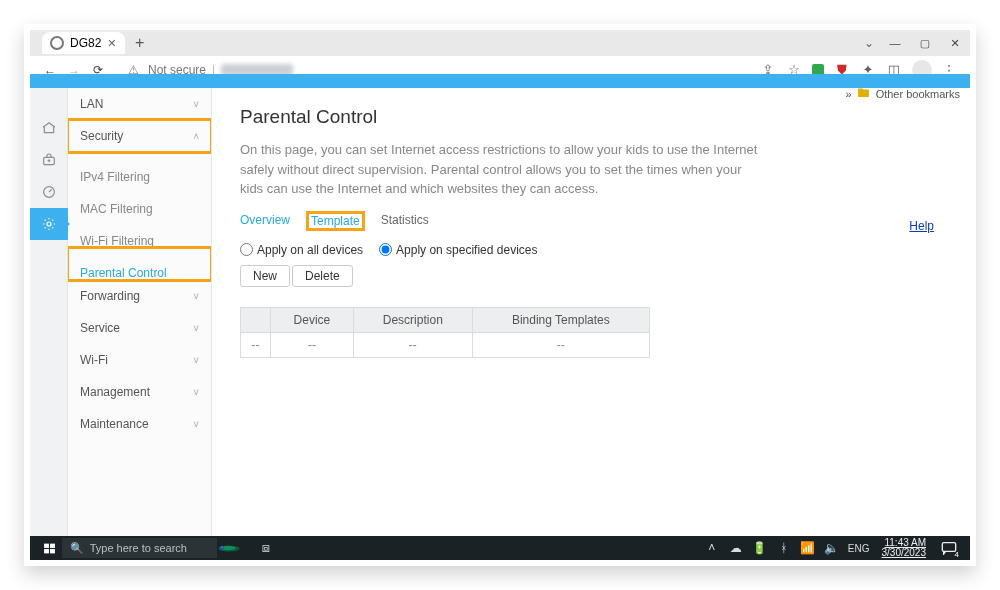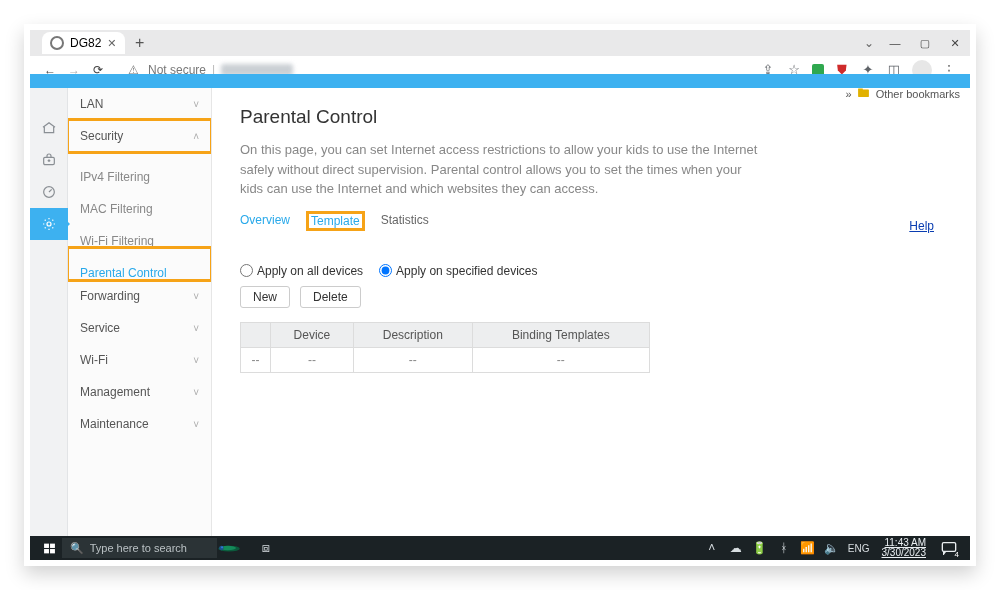--- a/index.html
+++ b/index.html
@@ -50,22 +50,22 @@
   .content { flex:1; padding: 18px 28px; color:#333; }
   .title { font-size: 19px; color:#333; margin-bottom:12px; font-weight:500; }
   .desc { font-size: 13px; color:#888; line-height:1.5; max-width:520px; margin-bottom:14px;}
   .tabs { display:flex; gap:18px; margin-bottom:10px; font-size:12px;}
   .ptab { color:#29a9ea; cursor:pointer; }
   .ptab.plain { color:#666; }
   .ptab.tmpl { color:#29a9ea; padding:1px 3px; }
   .help { margin-left:auto; color:#0a3db1; text-decoration:underline; cursor:pointer; font-size:12px; margin-right:8px;}
   .tabs-wrap { display:flex; align-items:center;}
   .radios { display:flex; align-items:center; gap:6px; font-size:12px; color:#333; margin-bottom:8px; margin-top:4px;}
-  .radios label { display:flex; align-items:center; gap:4px; margin-right:10px;margin-top:21px;}
-  .btnrow { display:flex; gap:10px; margin-bottom:14px; }
+  .radios label { display:flex; align-items:center; gap:4px; margin-right:10px;}
+  .btnrow { display:flex; gap:2px; margin-bottom:20px; }
   .btn { border:1px solid #ccc; background:#fff; color:#333; padding:3px 12px; border-radius:3px; font-size:12px; cursor:pointer;}
   table.grid { border-collapse:collapse; width:100%; font-size:12px; }
   table.grid th, table.grid td { border:1px solid #dcdcdc; padding:5px 8px; text-align:center; color:#555; }
   table.grid th { background:#edeeef; font-weight:500; }
   table.grid td { color:#888; }
 
   
   .taskbar { position:absolute; left:30px; right:30px; bottom:30px; height:24px; background:#1b2225; color:#eaeff2; display:flex; align-items:center; padding:0 6px; font-size:11px;}
   .start { width:26px; height:24px; display:flex; align-items:center; justify-content:center; color:#fff; font-size:12px;}
   .search { display:flex; align-items:center; gap:6px; height:20px; background:#2b3336; padding:0 8px; color:#bac1c4; min-width:155px;}

